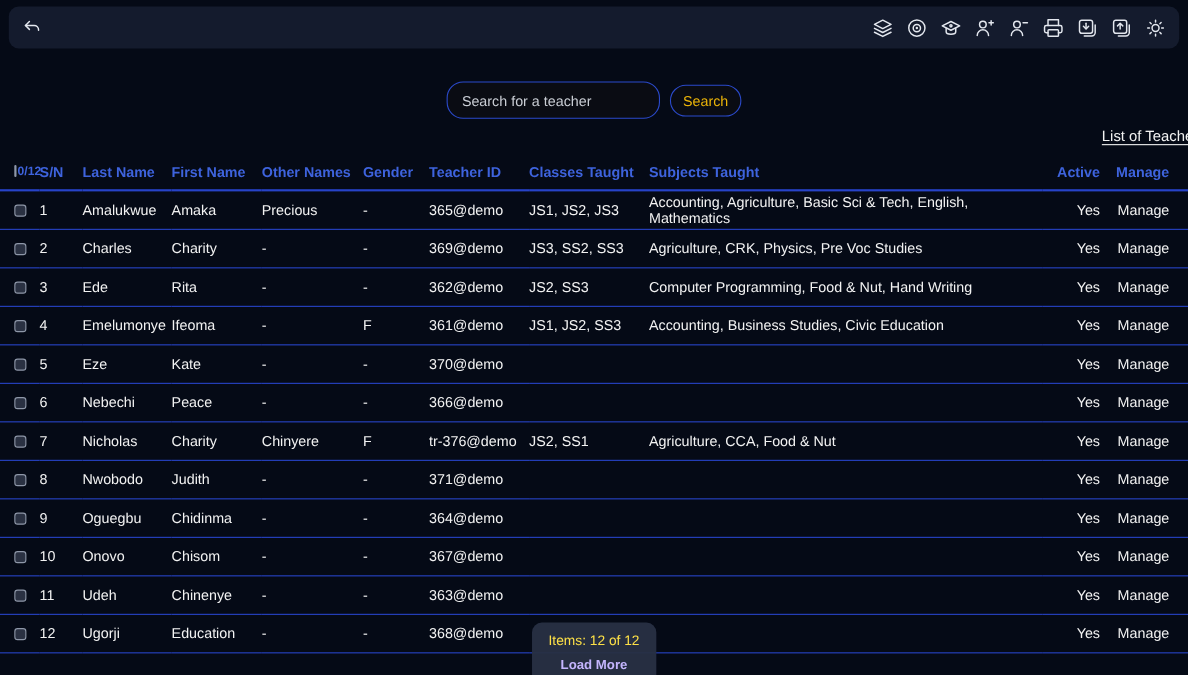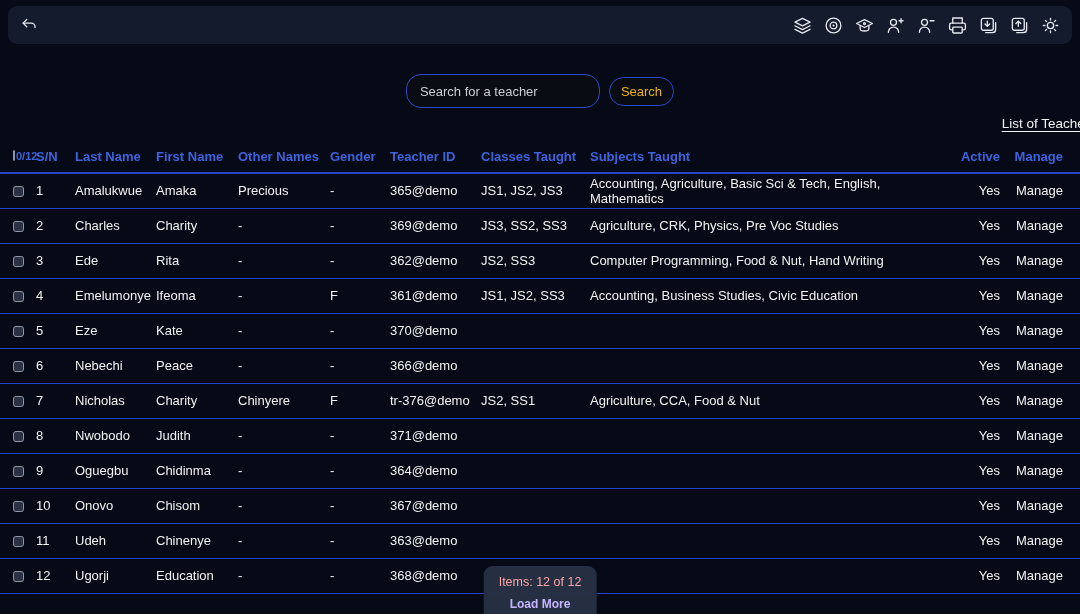--- a/index.html
+++ b/index.html
@@ -77,21 +77,21 @@
   }
   .select-head { display: flex; flex-direction: row; align-items: flex-start; gap: 1px; }
   .select-count { font-size: 11px; font-weight: 700; color: #3e63dd; }
   .manage-link { cursor: pointer; }
   
   .items-overlay {
     position: absolute; top: 566px; left: 50%; transform: translateX(-50%);
     background: rgba(40, 48, 68, 0.96); border-radius: 9px;
     padding: 9px 15px 16px; text-align: center; white-space: nowrap;
   }
-  .items-label { font-size: 12.5px; font-weight: 500; color: #fca5a5; }
+  .items-label { font-size: 12.5px; font-weight: 500; color: #fde047; }
   .load-more {
     display: block; margin-top: 8px; font-size: 12px; color: #c4b5fd;
     background: none; border: none; cursor: pointer; width: 100%;
     font-family: "Liberation Sans", sans-serif;
     font-weight: bold;
   }
 </style>
 </head>
 <body>
 

